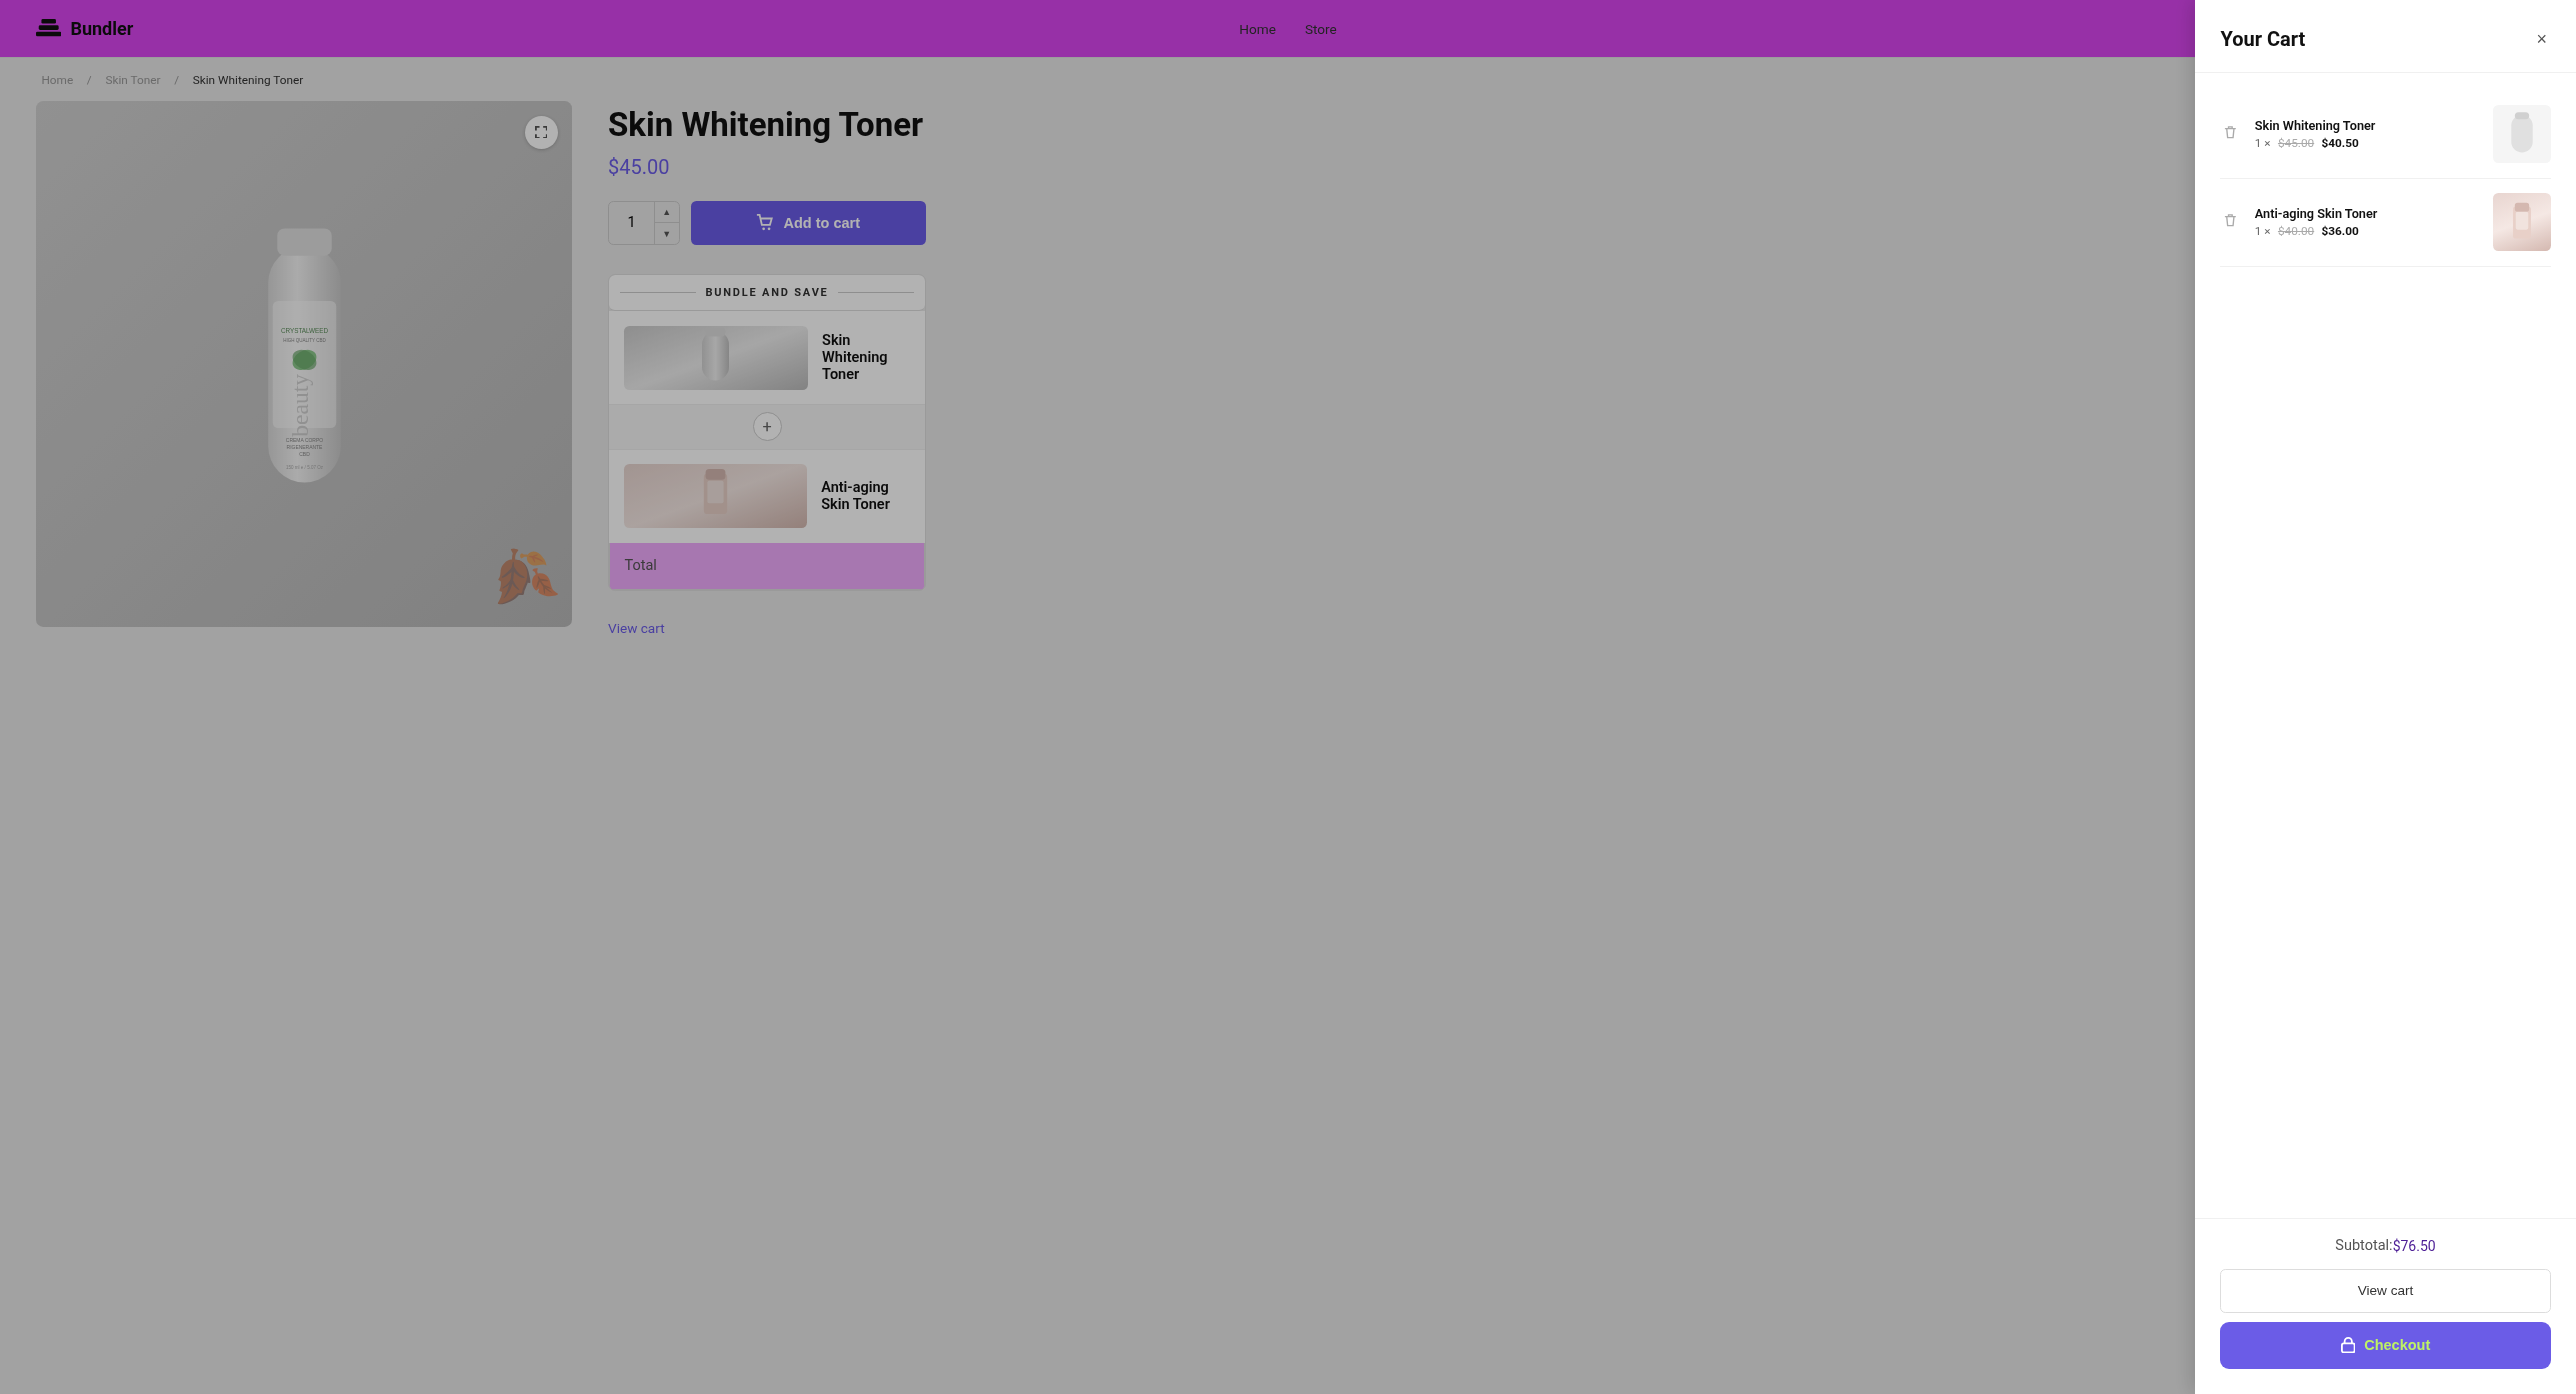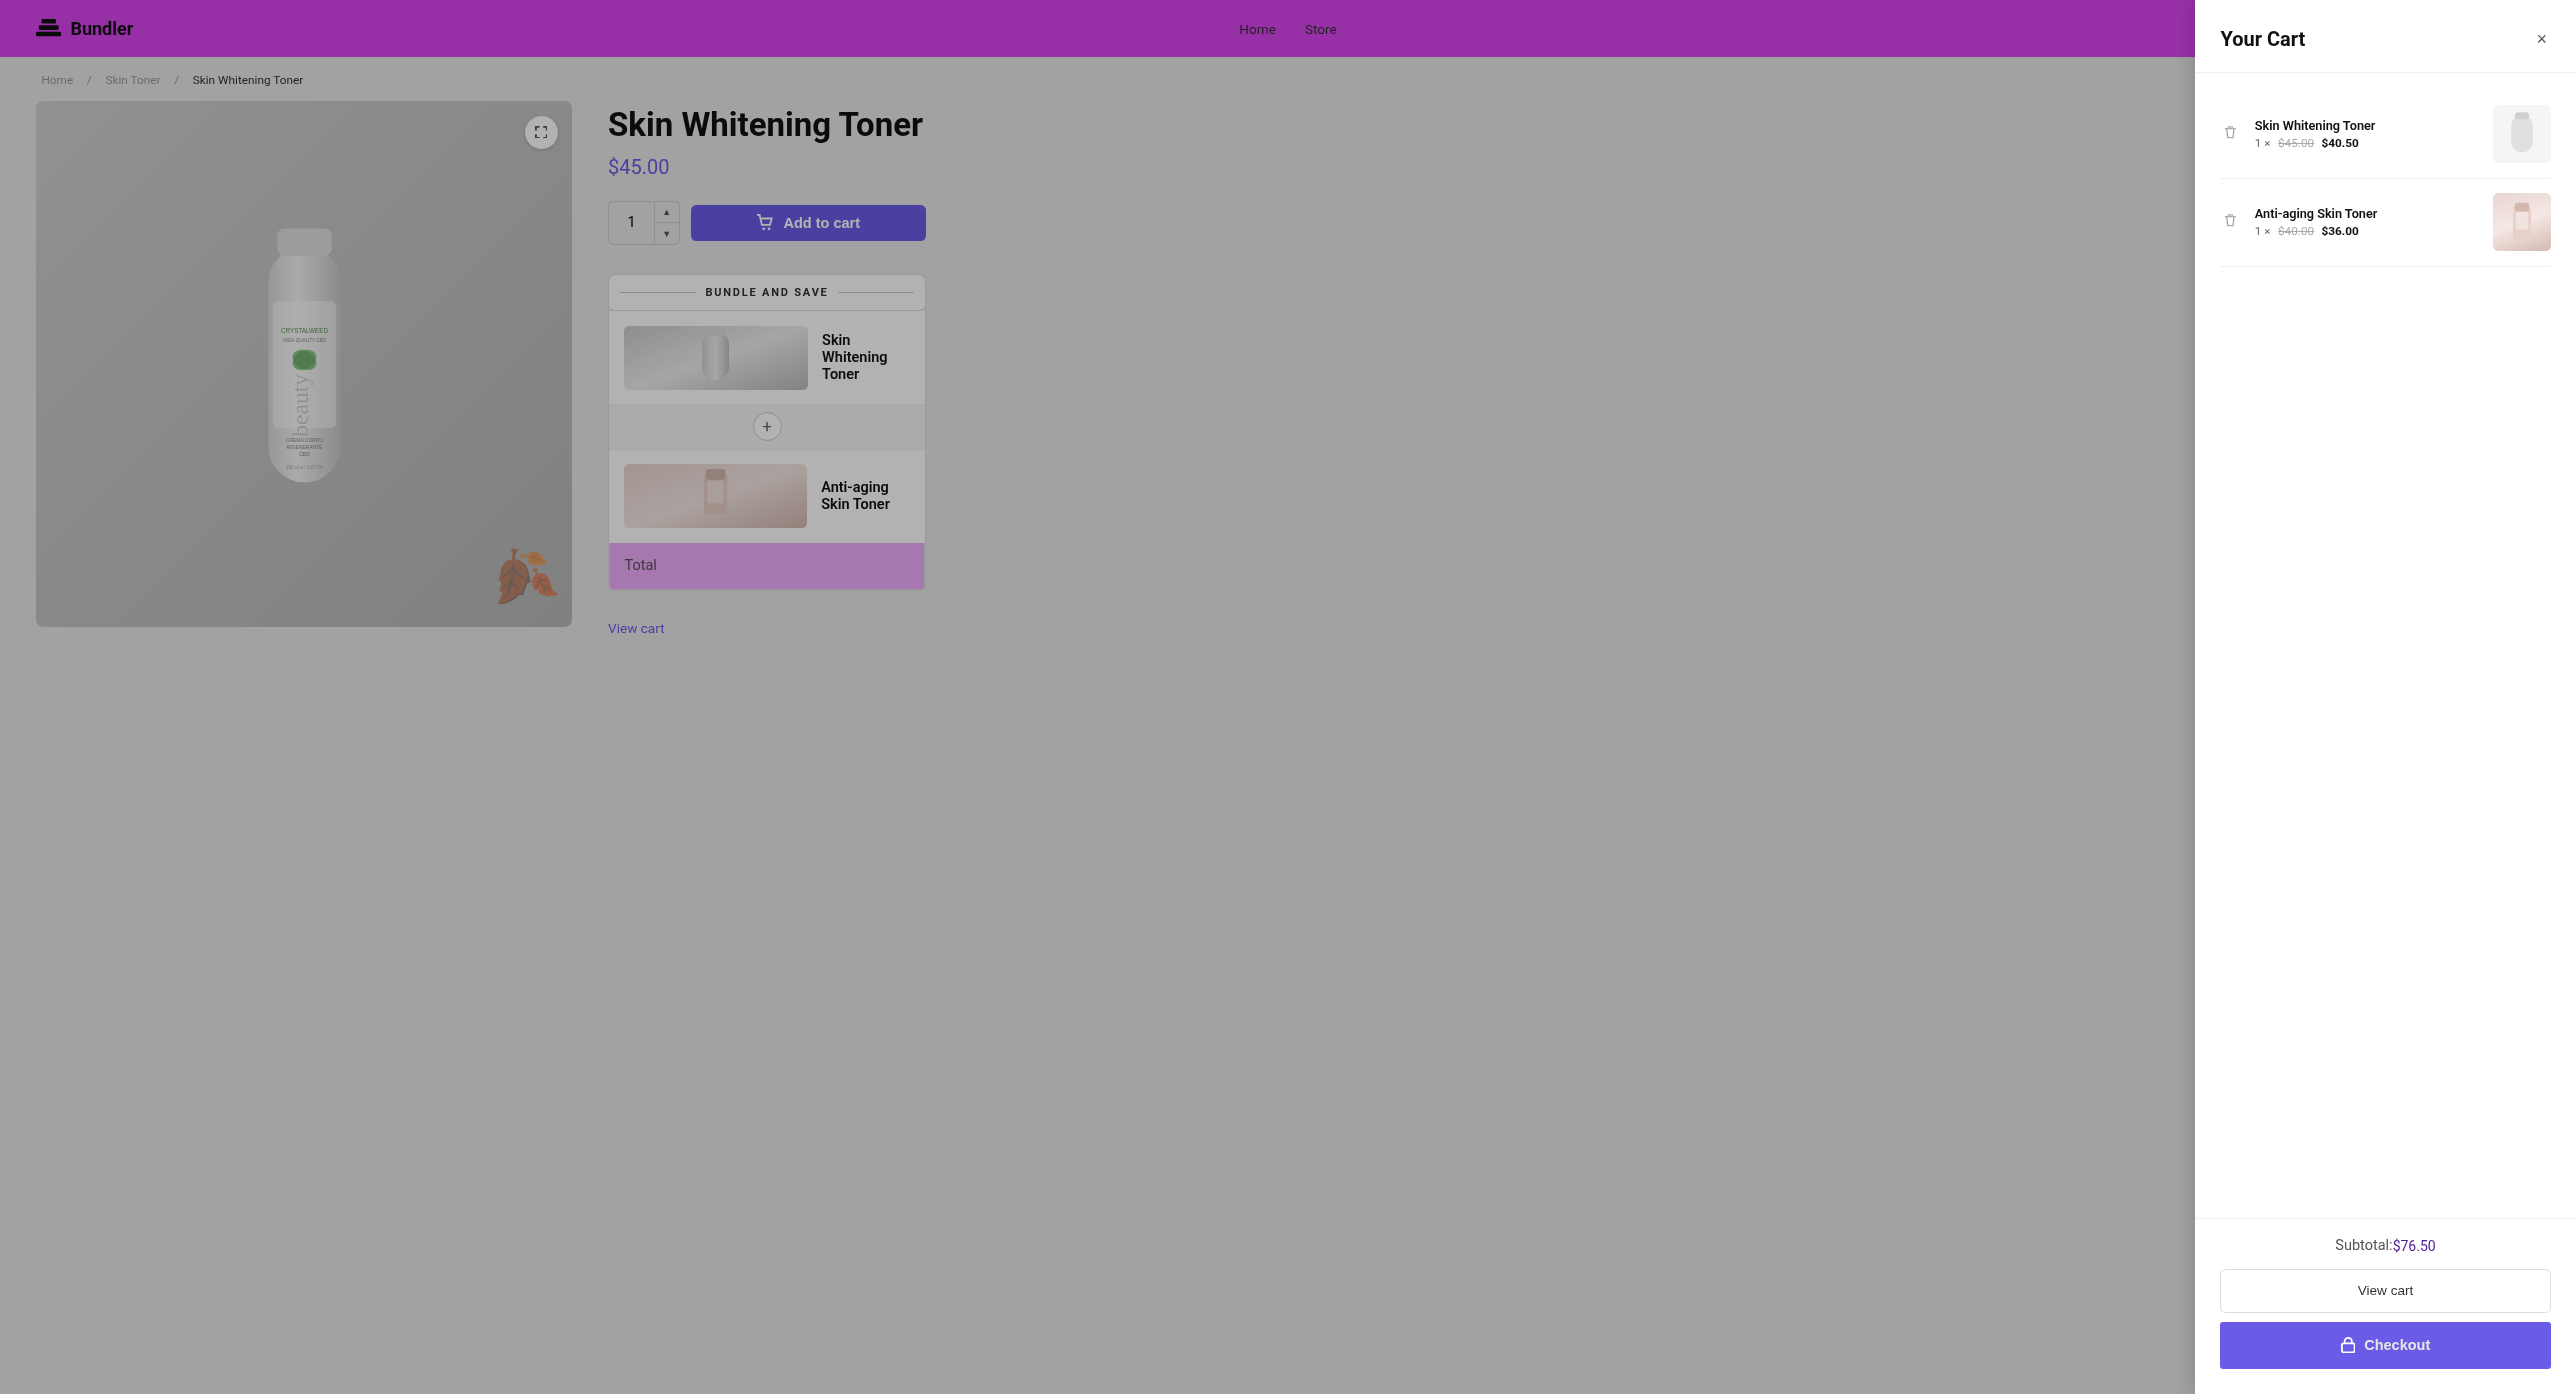--- a/index.html
+++ b/index.html
@@ -172,21 +172,21 @@
       border: none;
       cursor: pointer;
       padding: 3.6px 7.3px;
       font-size: 9px;
       color: #555;
       height: 22px;
     }
     .qty-arrow:first-child { border-bottom: 0.9px solid #ccc; }
     .add-to-cart-btn {
       flex: 1;
-      height: 36px;
+      height: 44px;
       background: #6B5CE7;
       color: white;
       border: none;
       border-radius: 5.4px;
       font-size: 14.5px;
       font-weight: 600;
       cursor: pointer;
       display: flex;
       align-items: center;
       justify-content: center;
@@ -428,23 +428,23 @@
       border-radius: 5.4px;
       font-size: 13.6px;
       color: #333;
       cursor: pointer;
       margin-bottom: 9px;
     }
     .checkout-btn {
       width: 100%;
       height: 47px;
       background: #6B5CE7;
-      color: #e5e5e5;
+      color: #bef264;
       border: none;
-      border-radius: 3px;
+      border-radius: 9px;
       font-size: 14.5px;
       font-weight: 600;
       cursor: pointer;
       display: flex;
       align-items: center;
       justify-content: center;
       gap: 9px;
     }
     .skin-toner-img {
       width: 100%;

